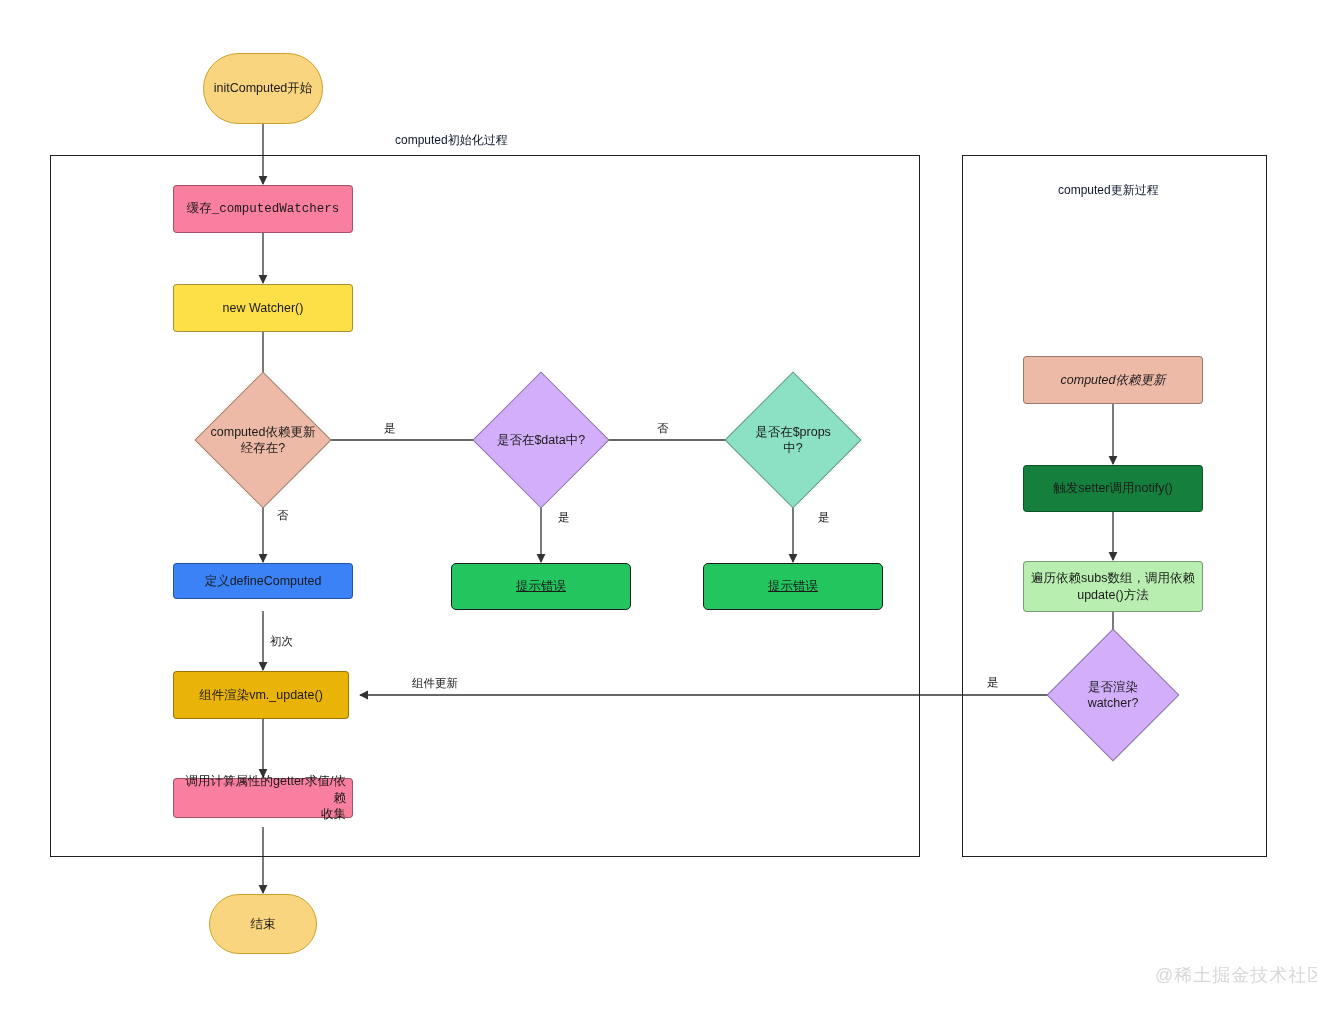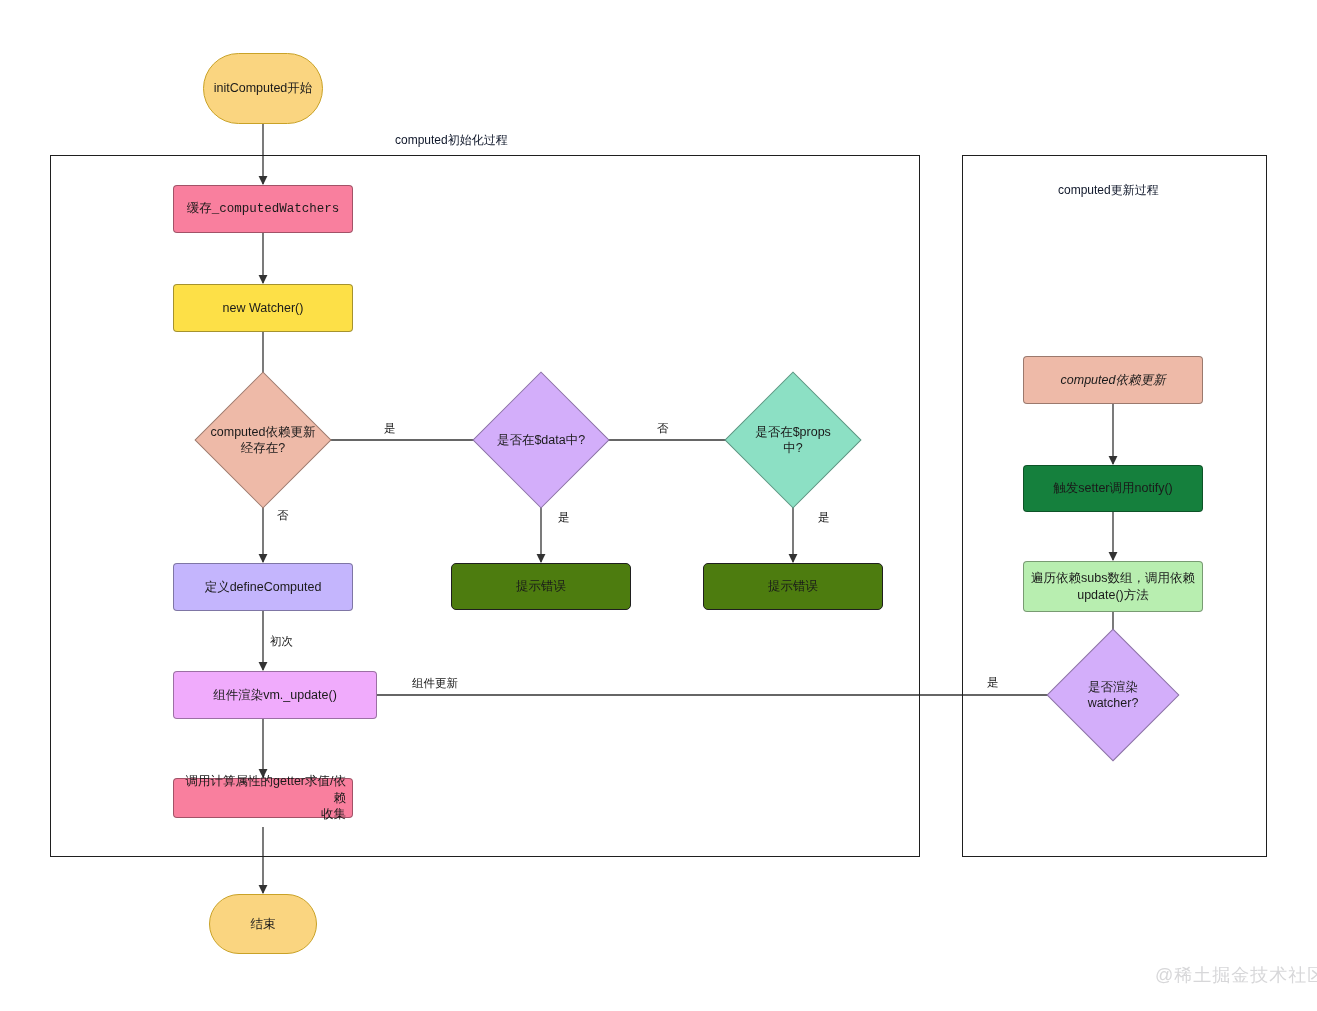--- a/index.html
+++ b/index.html
@@ -57,23 +57,24 @@
   }
   .node.rect {
     border-radius: 4px;
     border: 1.1px solid rgba(0,0,0,0.35);
   }
   .node.stadium {
     border-radius: 38px;
     border: 1.1px solid #c9a227;
   }
   .node.plain {
-    background: #4d7c0f;
+    background: #22c55e;
     border: 1.2px solid #1f1f1f;
     border-radius: 5px;
+    text-decoration: underline;
   }
 
   
   .diamond {
     position: absolute;
   }
   .diamond .dshape {
     position: absolute;
     left: 50%;
     top: 50%;
@@ -183,23 +184,23 @@
 
   <div class="diamond" style="left:474px; top:373px; width:134px; height:134px;">
     <div class="dshape" style="width:95px; height:95px; background:#d3aefa;"></div>
     <div class="dlabel" style="width:130px;">是否在$data中?</div>
   </div>
 
   <div class="node plain" style="left:451px; top:563px; width:180px; height:47px;">提示错误</div>
 
   <div class="node plain" style="left:703px; top:563px; width:180px; height:47px;">提示错误</div>
 
-  <div class="node rect" style="left:173px; top:563px; width:180px; height:48px; background:#c4b5fd;text-align:center;">定义defineComputed</div>
-
-  <div class="node rect" style="left:173px; top:671px; width:204px; height:48px; background:#f0abfc;">组件渲染vm._update()</div>
+  <div class="node rect" style="left:173px; top:563px; width:180px; height:36px; background:#3b82f6;text-align:center;">定义defineComputed</div>
+
+  <div class="node rect" style="left:173px; top:671px; width:176px; height:48px; background:#eab308;">组件渲染vm._update()</div>
 
   <div class="node rect" style="left: 173px; top: 778px; width: 180px; height: 40px; background: rgb(249, 127, 158); white-space: pre-line; text-align: right;">调用计算属性的getter求值/依赖
 收集</div>
 
   <div class="node stadium" style="left:209px; top:894px; width:108px; height:60px; background:#fad580;">结束</div>
 
   <div class="node rect" style="left:1023px; top:356px; width:180px; height:48px; background:#eebaa8;font-style:italic;">computed依赖更新</div>
 
   <div class="node rect" style="left:1023px; top:465px; width:180px; height:47px; background:#15803d;">触发setter调用notify()</div>
 

